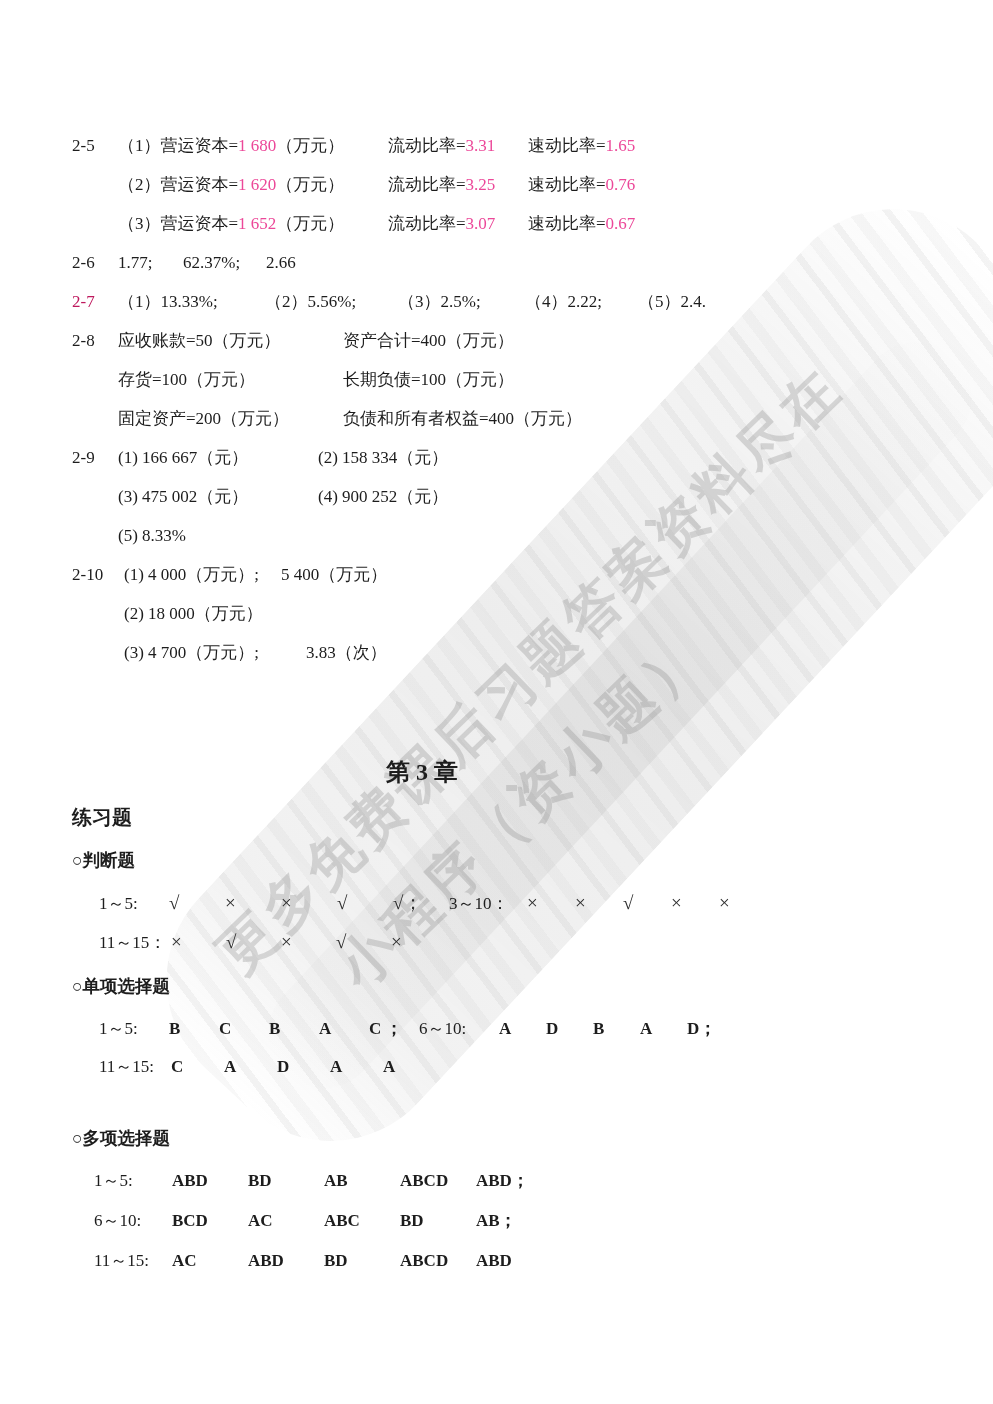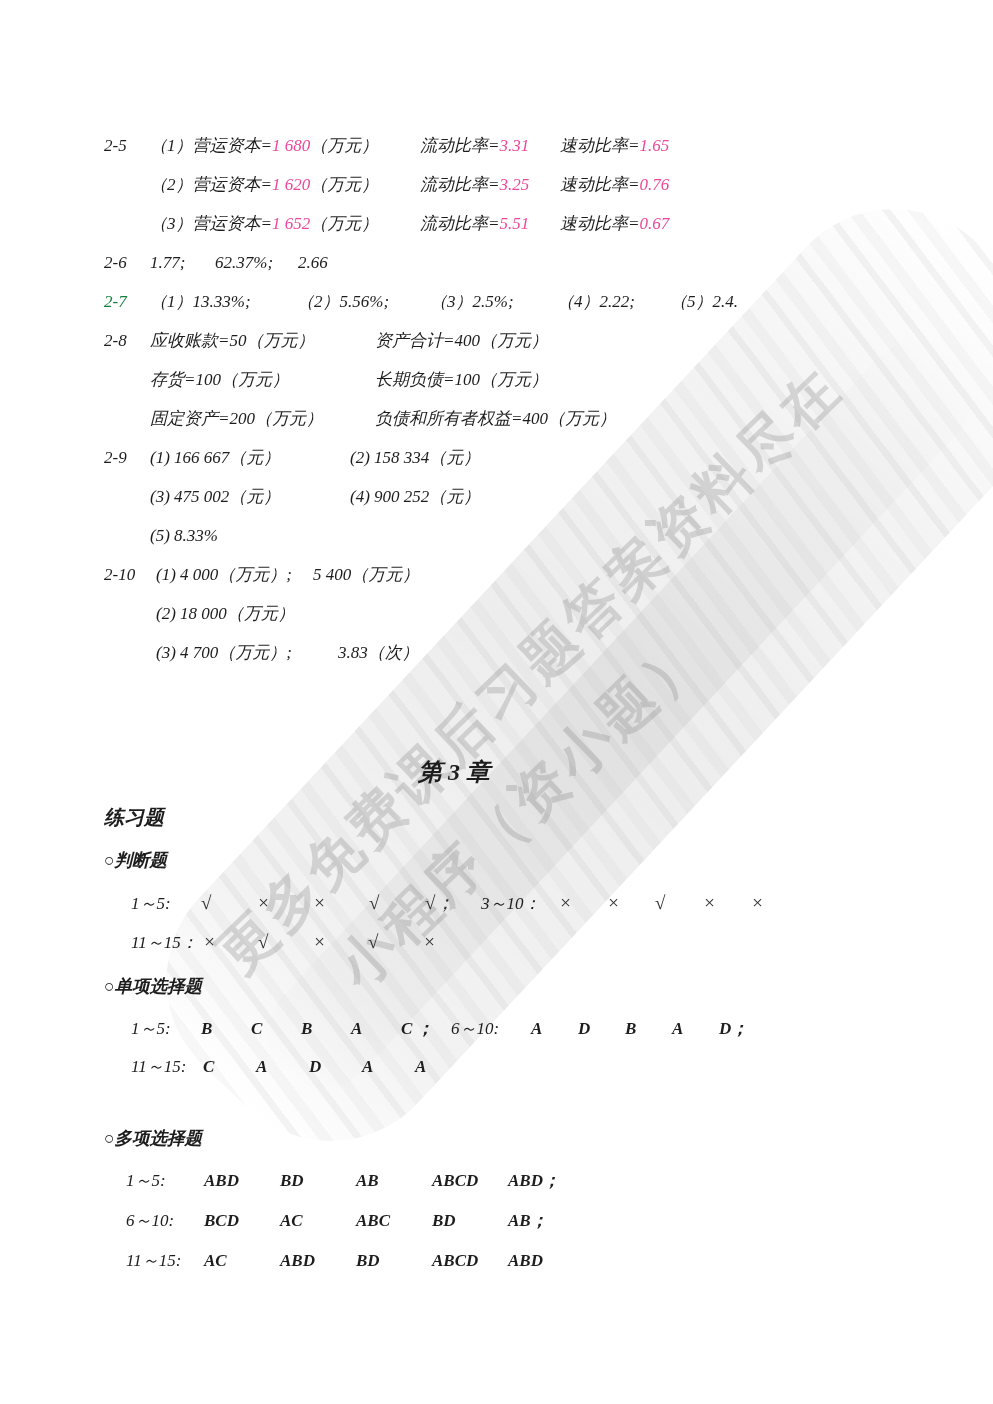--- a/index.html
+++ b/index.html
@@ -36,25 +36,25 @@
     font-weight: 700;
     font-size: 56px;
     letter-spacing: 4px;
     color: rgba(135,135,135,0.30);
     transform-origin: 0 50%;
     transform: rotate(-44deg);
   }
   .wm-line1 { left: 228px; top: 925px; }
   .wm-line2 { left: 348px; top: 940px; }
   
-  .content { position: relative; z-index: 2; padding: 133px 0 0 104px; font-style: italic; }
+  .content { position: relative; z-index: 2; padding: 133px 0 0 72px; }
   .row { display: flex; align-items: baseline; line-height: 25px; margin-bottom: 14px; white-space: nowrap; }
   .plabel { flex: 0 0 46px; }
   .plabel-wide { flex: 0 0 52px; }
-  .red { color: #15803d; }
+  .red { color: #be185d; }
   .magenta { color: #ec4899; }
   
   .c25-main { flex: 0 0 270px; }
   .c25-ratio1 { flex: 0 0 140px; }
   
   .i26-1 { flex: 0 0 65px; }
   .i26-2 { flex: 0 0 83px; }
   
   .i27-1 { flex: 0 0 147px; }
   .i27-2 { flex: 0 0 133px; }
@@ -109,21 +109,21 @@
     </div>
     <div class="row">
       <span class="plabel"></span>
       <span class="c25-main"><span>（2）营运资本=</span><span class="magenta">1 620</span><span>（万元）</span></span>
       <span class="c25-ratio1"><span>流动比率=</span><span class="magenta">3.25</span></span>
       <span><span>速动比率=</span><span class="magenta">0.76</span></span>
     </div>
     <div class="row">
       <span class="plabel"></span>
       <span class="c25-main"><span>（3）营运资本=</span><span class="magenta">1 652</span><span>（万元）</span></span>
-      <span class="c25-ratio1"><span>流动比率=</span><span class="magenta">5.51</span></span>
+      <span class="c25-ratio1"><span>流动比率=</span><span class="magenta">3.07</span></span>
       <span><span>速动比率=</span><span class="magenta">0.67</span></span>
     </div>
 
     <div class="row">
       <span class="plabel">2-6</span>
       <span class="i26-1">1.77;</span>
       <span class="i26-2">62.37%;</span>
       <span>2.66</span>
     </div>
 

